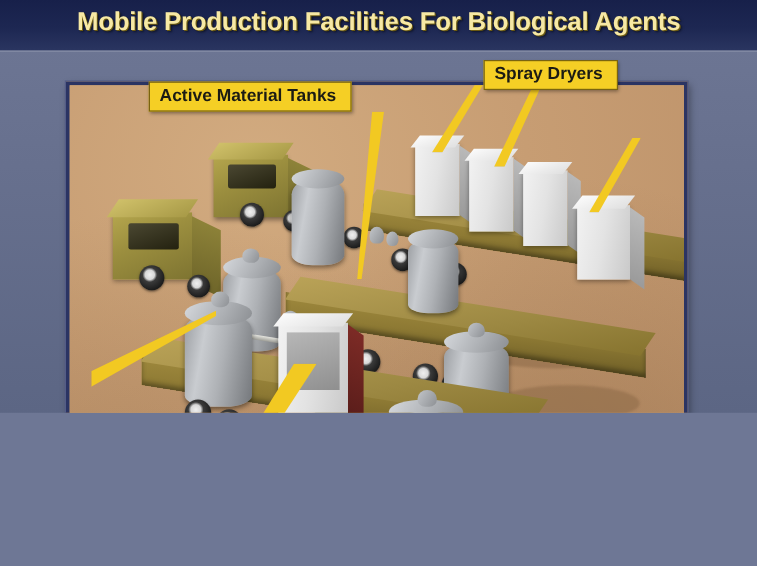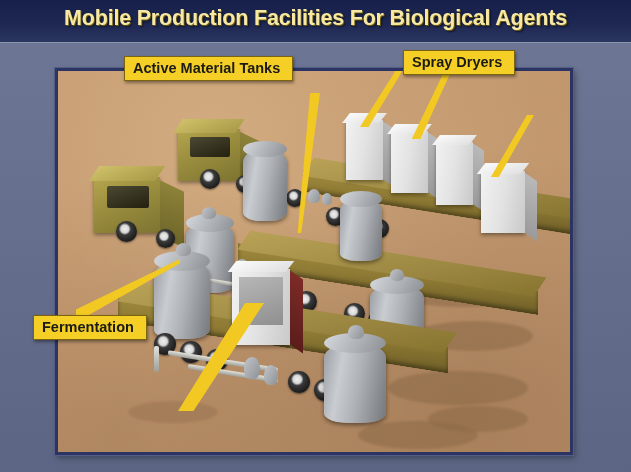--- a/index.html
+++ b/index.html
@@ -2,21 +2,21 @@
 <html><head>
 <meta charset="utf-8">
 <style>
   html,body{margin:0;padding:0;}
   body{
     width:631px;height:472px;overflow:hidden;
     font-family:"Liberation Sans", sans-serif;
     background:#6e7795;
   }
   #slide{
-    position:relative;width:631px;height:472px;overflow:hidden;
+    position:relative;width:631px;height:344px;overflow:hidden;
     background:linear-gradient(180deg,#6e7795 0%,#67708e 40%,#5c6684 100%);
   }
   
   .title-band{
     position:absolute;left:0;top:0;width:631px;height:42px;
     background:linear-gradient(180deg,#17204a 0%,#1d2752 55%,#2a3560 100%);
     box-shadow:0 1px 0 #8e96ad;
   }
   .title-text{
     position:absolute;left:0;top:6px;width:631px;text-align:center;
@@ -253,21 +253,20 @@
     <div class="wedge" style="left:300px;top:-6px;width:48px;height:62px;clip-path:polygon(86% 0%,100% 0%,22% 100%,4% 100%);"></div>
     <div class="wedge" style="left:348px;top:-6px;width:48px;height:74px;clip-path:polygon(86% 0%,100% 0%,30% 100%,12% 100%);"></div>
 
     <div class="wedge" style="left:432px;top:44px;width:44px;height:62px;clip-path:polygon(84% 0%,100% 0%,20% 100%,2% 100%);"></div>
 
     <div class="wedge" style="left:18px;top:188px;width:104px;height:72px;clip-path:polygon(0% 70%,0% 88%,100% 6%,100% 0%);"></div>
 
     <div class="wedge" style="left:120px;top:232px;width:86px;height:108px;clip-path:polygon(78% 0%,100% 0%,18% 100%,0% 100%);"></div>
   </div>
 
-  <div class="label" style="left:124px;top:56px;">Active Material Tanks</div>
+  <div class="label" style="left:124px;top:68px;">Active Material Tanks</div>
 
   <div class="label" style="left:403px;top:50px;">Spray Dryers</div>
 
 
-  <div class="label" style="left:33px;top:315px;">Fermentation</div>
 
 
 </div>
 
 </body></html>

